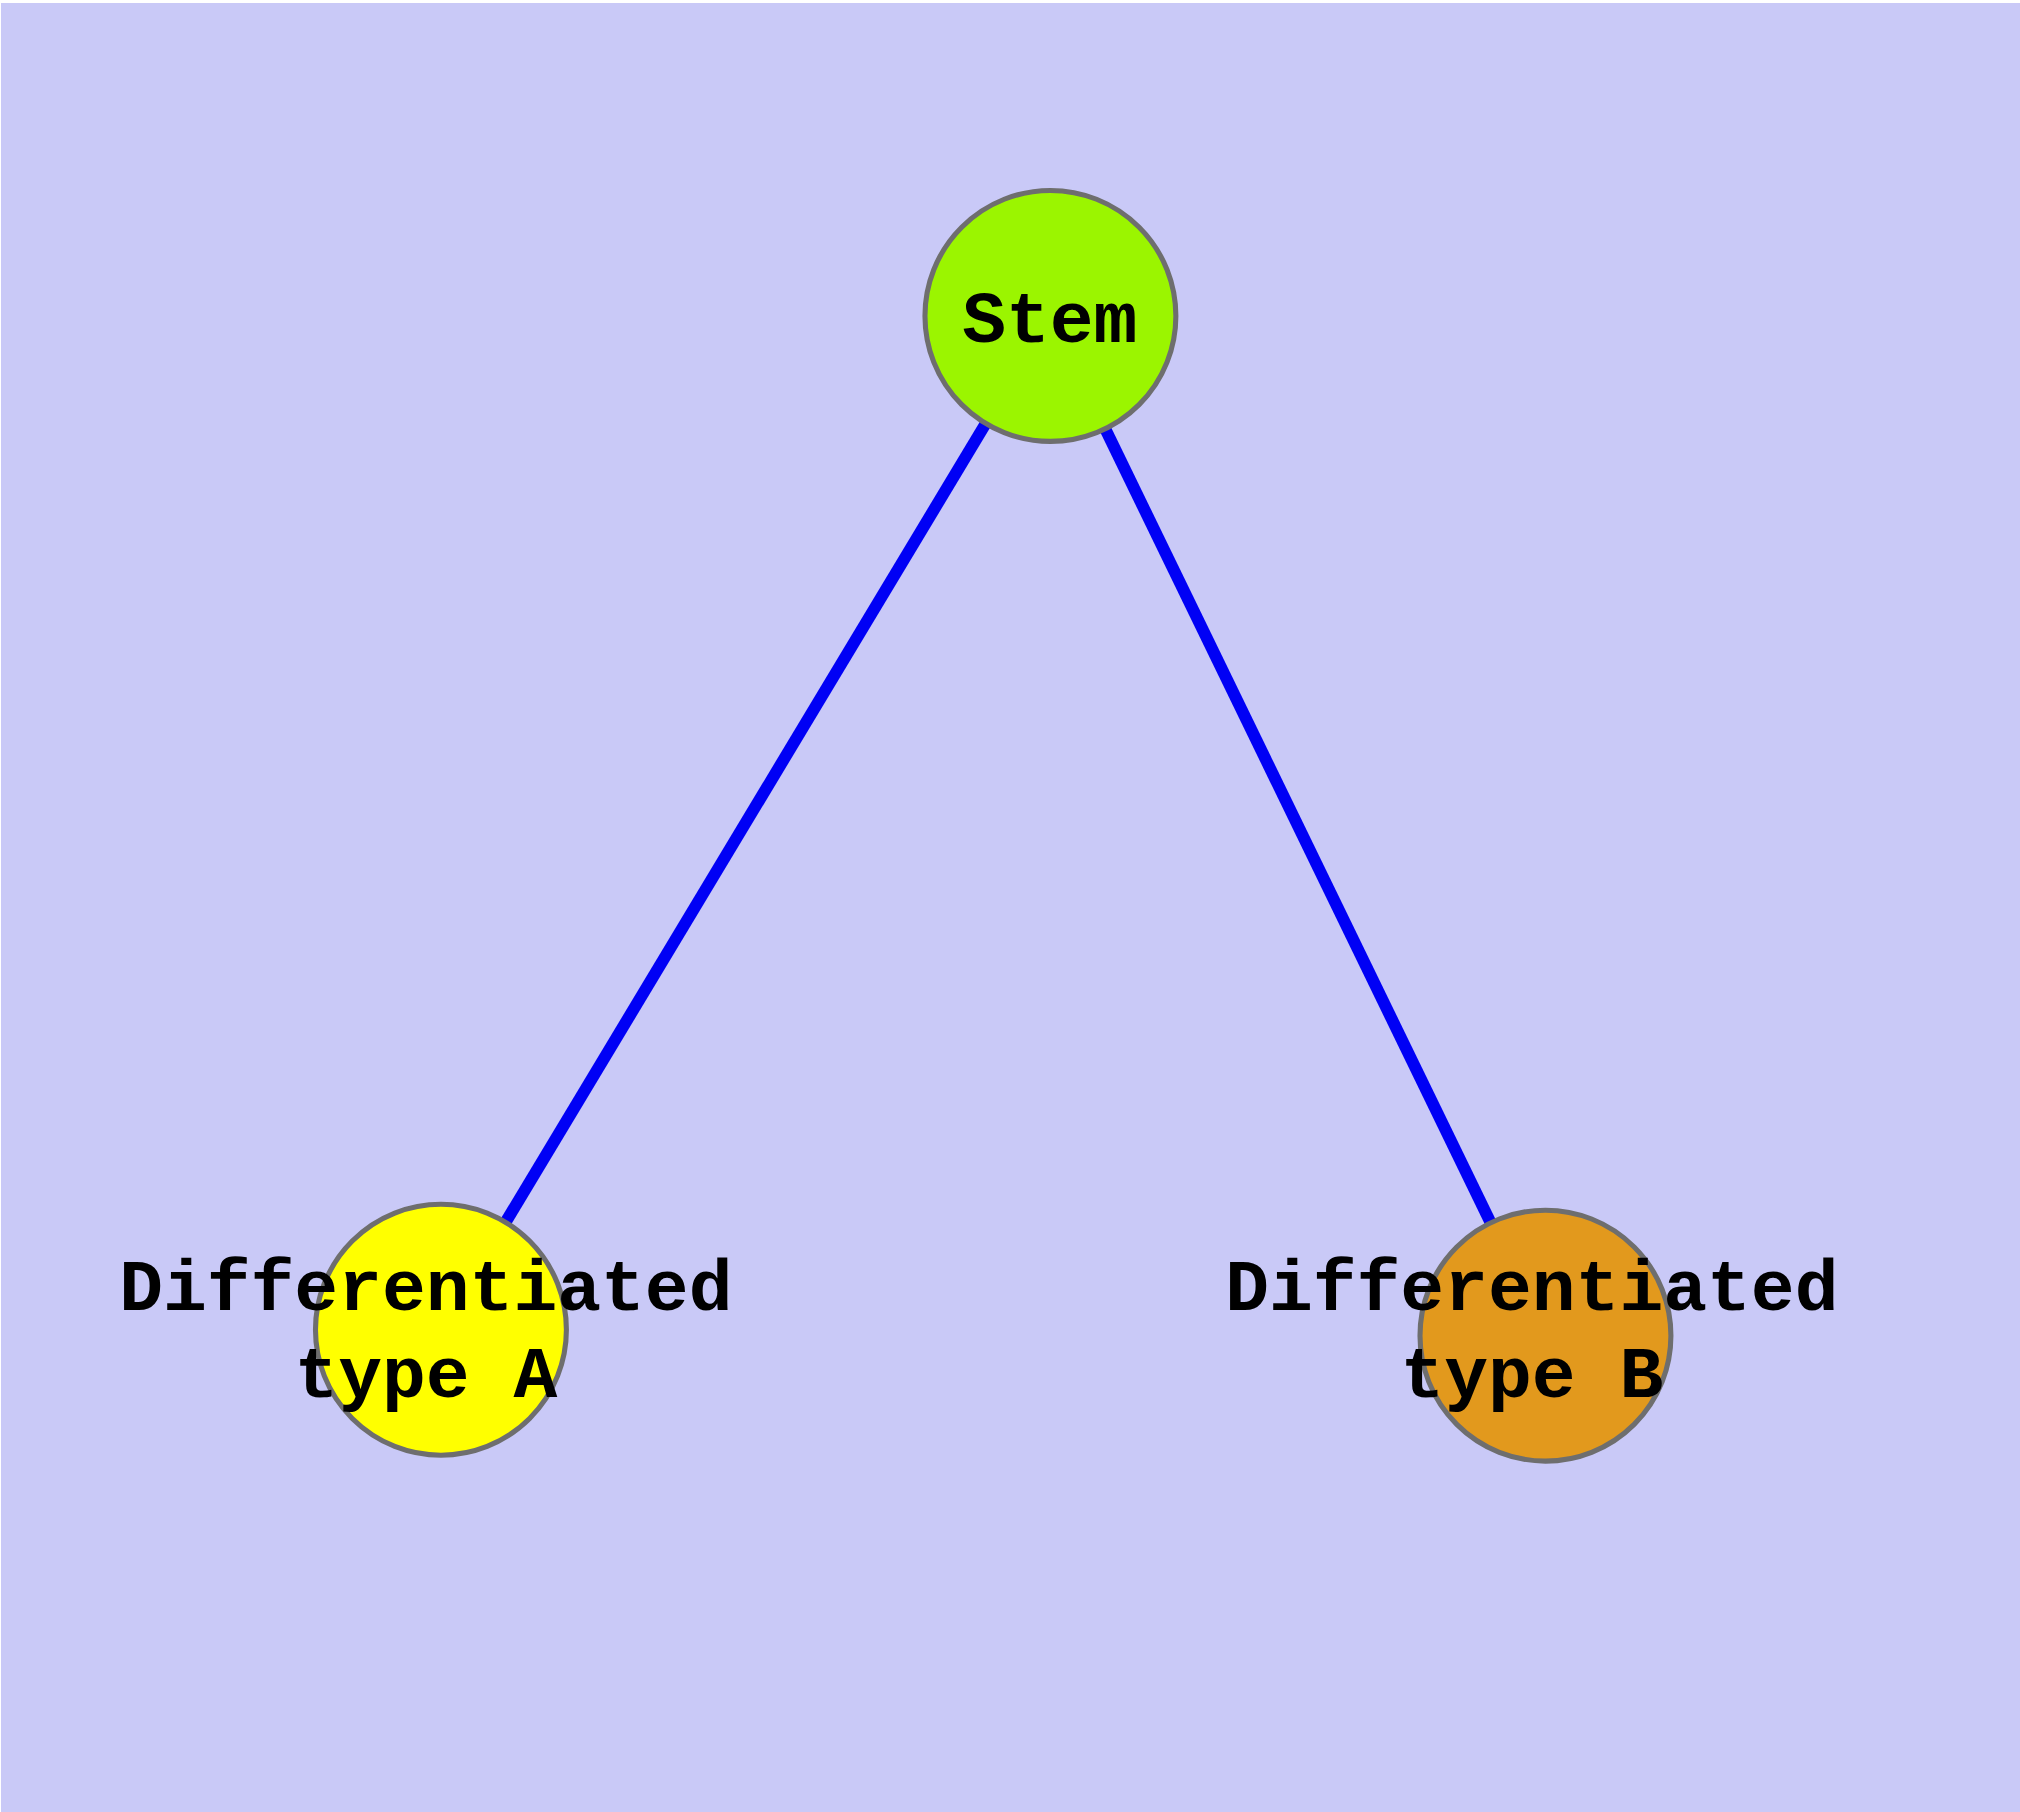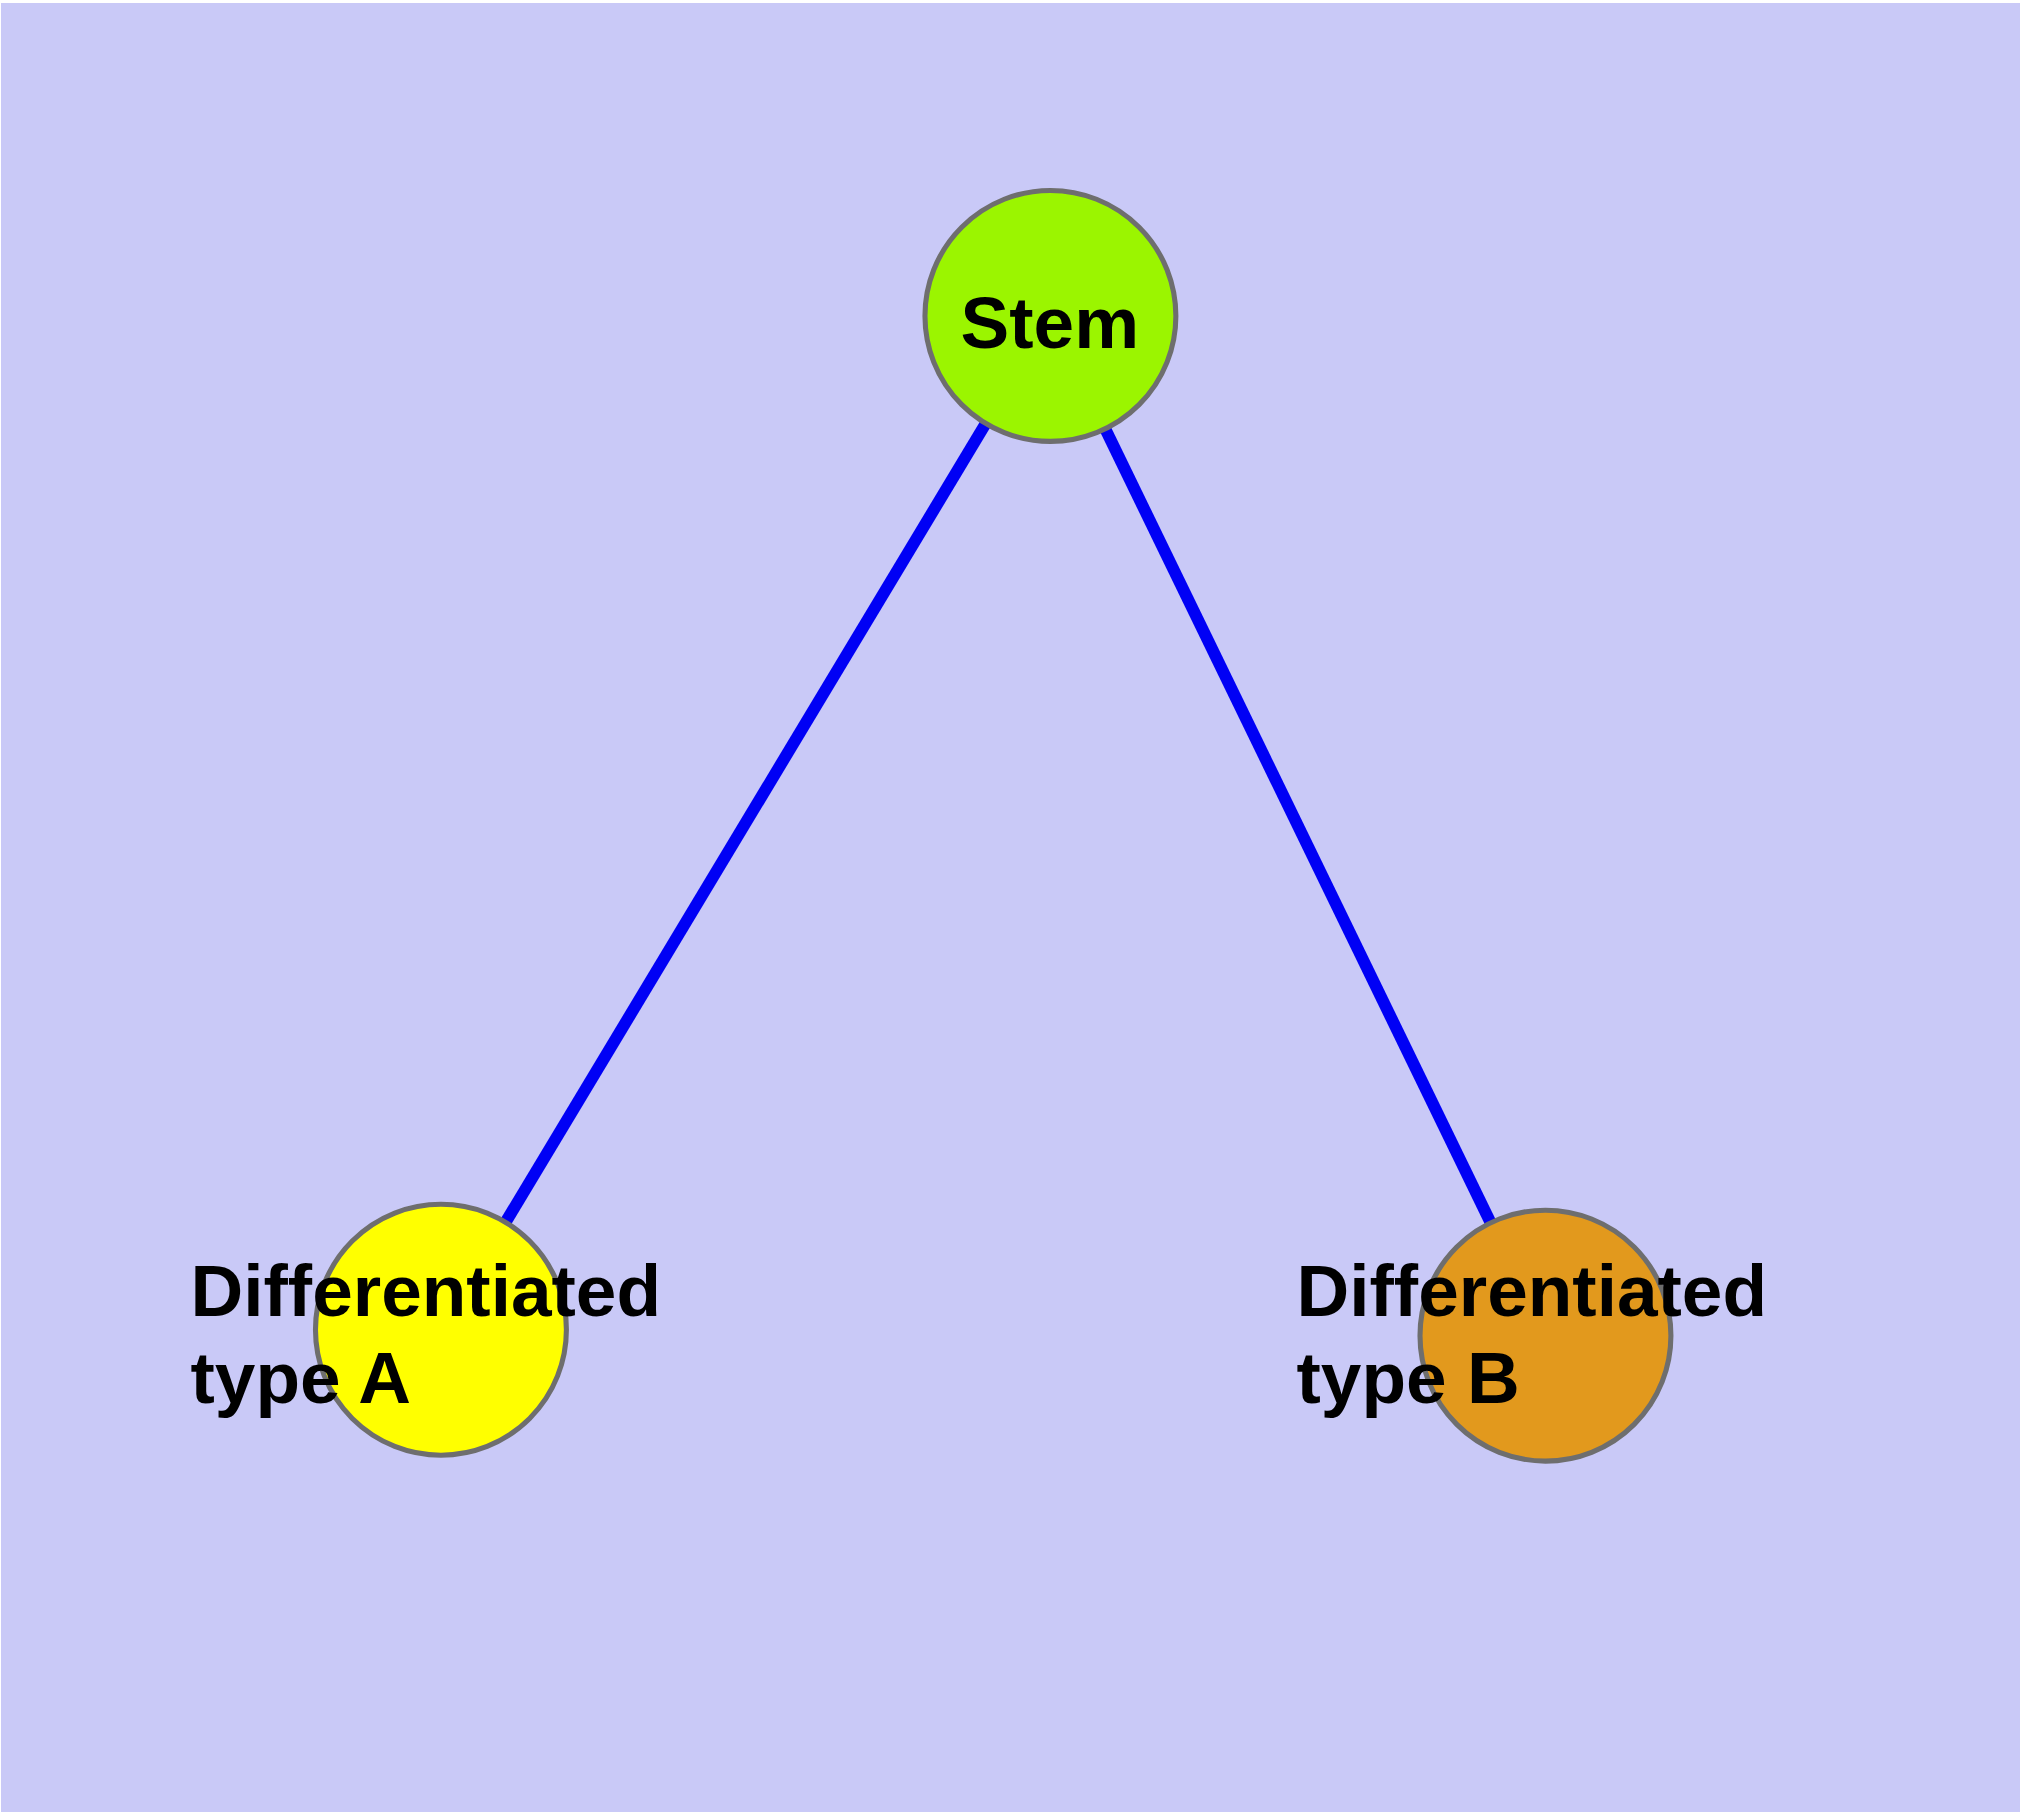--- a/index.html
+++ b/index.html
@@ -30,27 +30,27 @@
     stroke-width: 14;
     stroke-linecap: butt;
     fill: none;
   }
   .node-circle {
     stroke-width: 6;
   }
   .node-label {
     position: absolute;
     transform: translate(-50%, -50%);
-    font-family: Liberation Sans, sans-serif;
+    font-family: Liberation Mono, monospace;
     font-weight: 700;
     font-size: 73px;
     line-height: 87px;
     color: #000000;
     white-space: pre-line;
-    text-align: left;
+    text-align: center;
   }
 </style>
 </head>
 <body>
 
 <div class="stage">
 
   <svg class="graph-svg" viewBox="0 0 2383 2135">
     <line class="edge" x1="1238" y1="369" x2="519" y2="1565" stroke="#0000F5"></line>
     <line class="edge" x1="1238" y1="369" x2="1822" y2="1572" stroke="#0000F5"></line>

